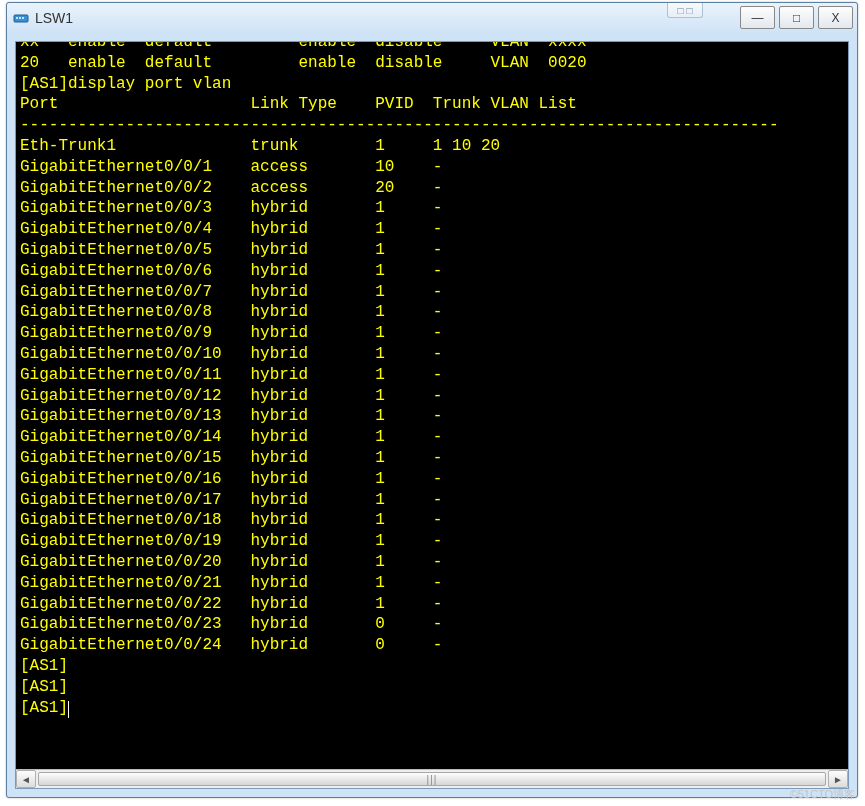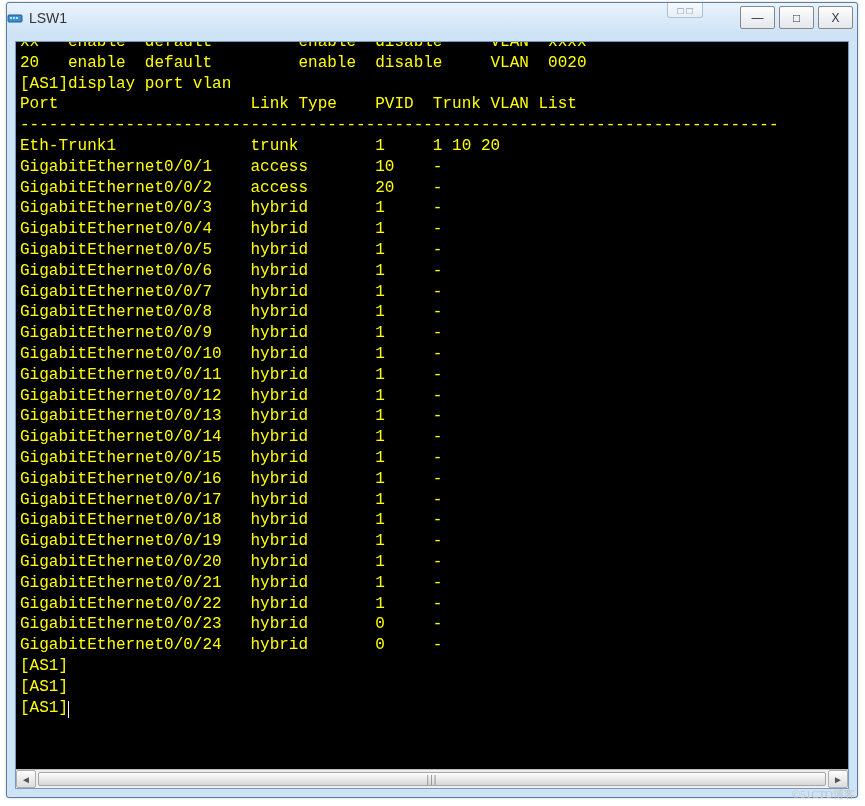--- a/index.html
+++ b/index.html
@@ -14,20 +14,21 @@
     border:1px solid #5a7fa0;
     border-radius:3px;
     background:#cfe3f6;
     box-shadow:0 0 2px rgba(0,0,0,.3);
     display:flex;flex-direction:column;
   }
   .titlebar{
     height:30px;
     background:linear-gradient(#eaf3fc,#cfe3f6);
     display:flex;align-items:center;
+    padding-left:6px;
     font-size:14px;color:#333;
     border-top-left-radius:3px;border-top-right-radius:3px;
     position:relative;
     flex:0 0 auto;
   }
   .titlebar .icon{
     width:16px;height:16px;margin-right:6px;
     display:inline-flex;align-items:center;justify-content:center;
   }
   .winbtns{
@@ -95,21 +96,21 @@
     background:linear-gradient(#fdfdfd,#d6d6d6);
     border:1px solid #a8a8a8;border-radius:2px;
     position:relative;
   }
   .hscrollbar .grip{
     position:absolute;left:50%;top:50%;transform:translate(-50%,-50%);
     color:#888;letter-spacing:1px;font-size:10px;
   }
   .watermark{
     position:absolute;right:10px;bottom:4px;
-    font-size:11px;color:#bfc4c9;font-family:Liberation Serif, serif;
+    font-size:11px;color:#bfc4c9;font-family:Liberation Sans, sans-serif;
   }
 </style>
 </head>
 <body>
 
 <div class="window-frame">
 
   <div class="titlebar">
     <span class="icon">
       <svg width="16" height="16" viewBox="0 0 16 16">

